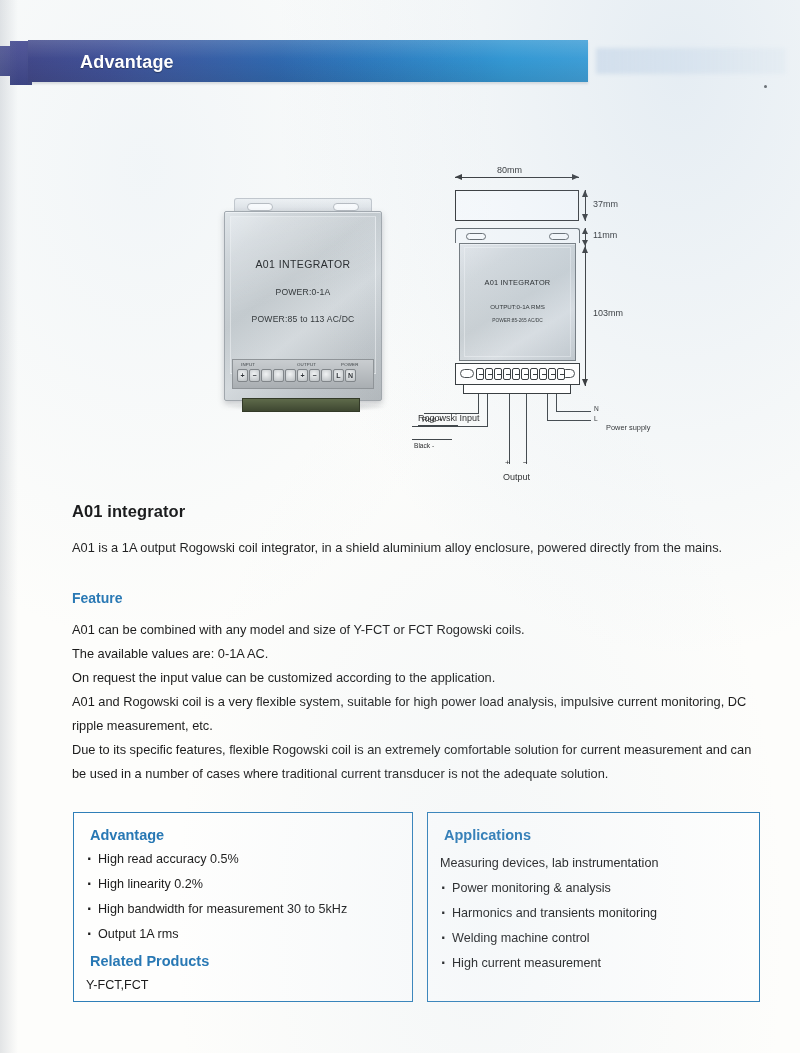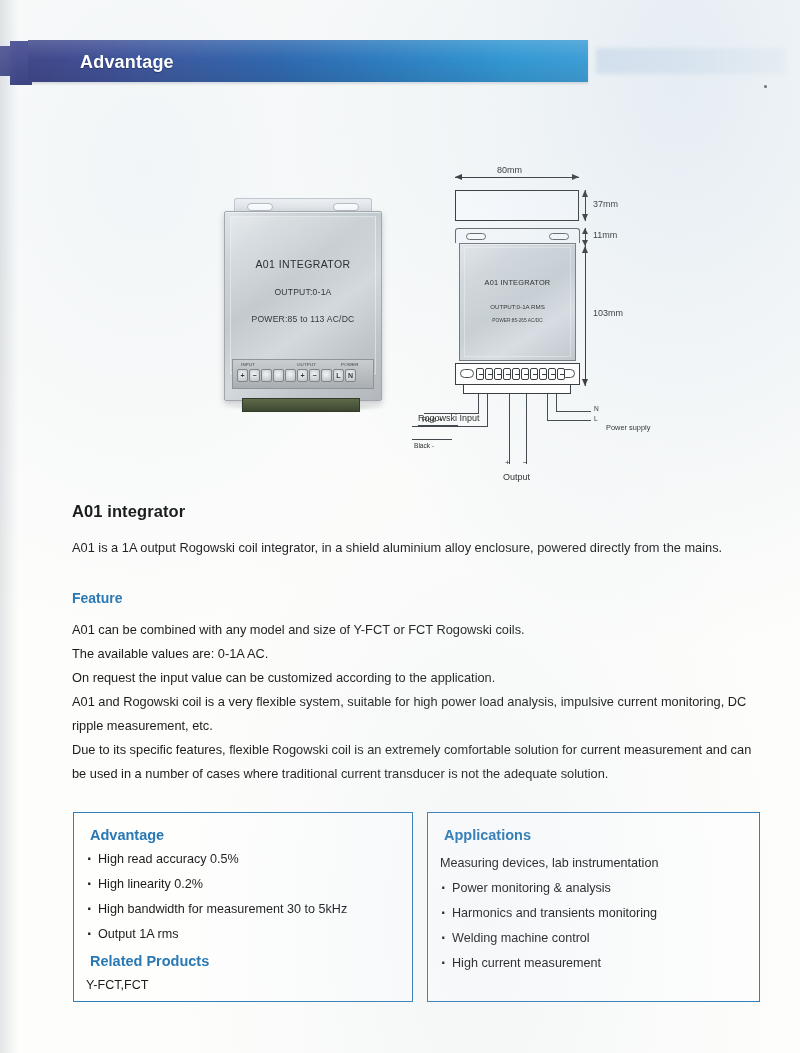--- a/index.html
+++ b/index.html
@@ -245,21 +245,21 @@
 <div class="dot-mark" data-name="scan-speck"></div>
 
 <div class="mod-l-flange" data-name="left-module-mounting-flange">
   <div class="slot s1" data-name="mounting-slot-left"></div>
   <div class="slot s2" data-name="mounting-slot-right"></div>
 </div>
 <div class="mod-l-shadow" data-name="left-module-shadow"></div>
 <div class="mod-l-body" data-name="left-module-photo">
   <div class="mod-l-label" data-name="left-module-faceplate-text">
     <div class="ln1" data-name="left-module-model">A01 INTEGRATOR</div>
-    <div class="ln2" data-name="left-module-output-spec">OUTPUT:0-1A</div>
+    <div class="ln2" data-name="left-module-output-spec">POWER:0-1A</div>
     <div class="ln3" data-name="left-module-power-spec">POWER:85 to 113 AC/DC</div>
   </div>
 </div>
 <div class="term-strip-l" data-name="left-module-terminal-strip">
   <span class="tiny" style="left:8px" data-name="terminal-group-input-label">INPUT</span>
   <span class="tiny" style="left:64px" data-name="terminal-group-output-label">OUTPUT</span>
   <span class="tiny" style="left:108px" data-name="terminal-group-power-label">POWER</span>
   <div class="screws" data-name="terminal-screw-row">
     <div class="sc" data-name="terminal-screw">+</div>
     <div class="sc" data-name="terminal-screw">−</div>

